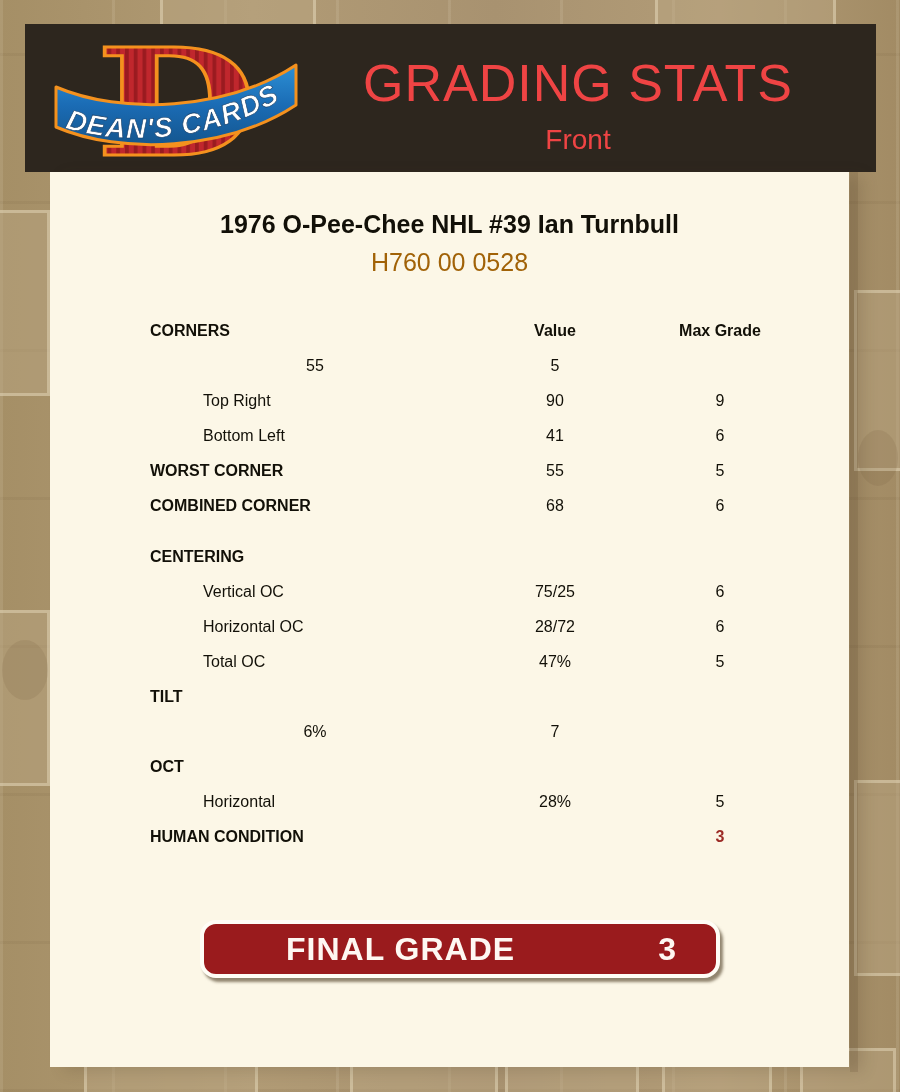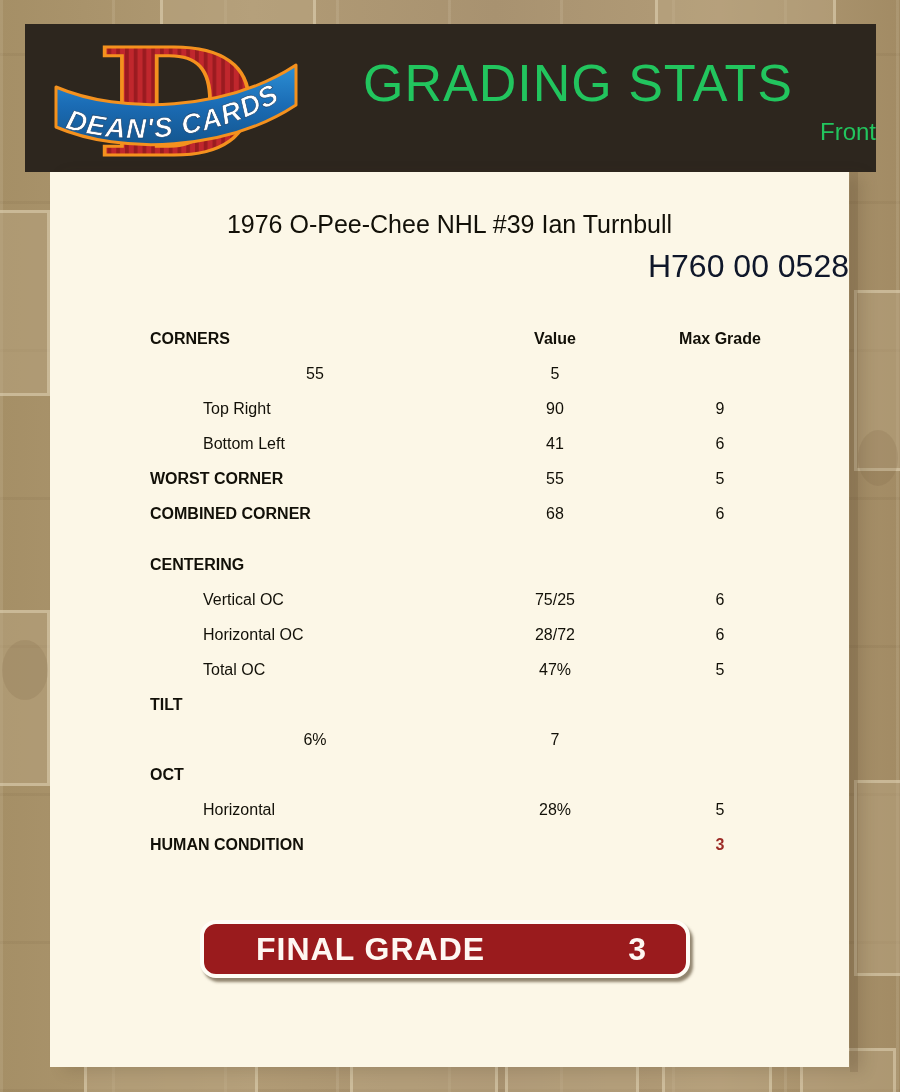--- a/index.html
+++ b/index.html
@@ -14,46 +14,46 @@
       repeating-linear-gradient(0deg, rgba(110,88,55,0.10) 0 3px, rgba(110,88,55,0) 3px 148px),
       linear-gradient(90deg,#a58f66 0%,#b19b75 28%,#a89270 55%,#b29c77 80%,#a28b64 100%);
   }
   .bgcard{position:absolute;background:rgba(186,166,130,0.45);border:3px solid rgba(242,232,206,0.40);}
   .bgblob{position:absolute;border-radius:50%;background:rgba(120,96,60,0.16);}
   .bgstrip{position:absolute;background:rgba(100,80,52,0.18);}
 
   
   .banner{position:absolute;left:25px;top:24px;width:851px;height:148px;background:var(--header-bg,#2d261e);}
   .logo{position:absolute;left:26px;top:3px;width:250px;height:142px;}
-  .titles{position:absolute;left:255px;right:0;top:30px;text-align:center;color:#22c55e;}
+  .titles{position:absolute;left:255px;right:0;top:30px;text-align:center;color:#ef4444;}
   .gtitle{font-size:52px;line-height:58px;letter-spacing:1px;}
-  .gsub{font-size:24px;line-height:40px;text-align:right;}
+  .gsub{font-size:28px;line-height:40px;margin-top:8px;}
 
   
   .panel{position:absolute;left:50px;top:172px;width:799px;height:895px;background:var(--panel-bg,#fcf7e7);
          box-shadow:14px 4px 14px rgba(70,55,35,0.18);}
-  .card-title{margin:38px 0 0 0;text-align:center;font-weight:normal;font-size:25px;color:#121008;}
-  .card-serial{margin-top:9px;text-align:right;font-size:32px;color:#0f172a;}
+  .card-title{margin:38px 0 0 0;text-align:center;font-weight:bold;font-size:25px;color:#121008;}
+  .card-serial{margin-top:9px;text-align:center;font-size:25px;color:#a16207;}
 
   
   .gtable{margin-top:36px;padding-left:100px;font-size:16px;color:#121008;}
   .trow{display:grid;grid-template-columns:330px 150px 180px;height:35px;line-height:35px;align-items:center;}
   .trow.gap{margin-top:16px;}
   .thead{font-weight:bold;}
   .c-val,.c-max{text-align:center;}
   .trow.indent .c-label{padding-left:53px;}
   .trow.bold .c-label{font-weight:bold;}
   .c-max.red{color:var(--condition-red,#9c2b26);font-weight:bold;}
 
   
   .final{position:absolute;left:150px;top:748px;width:482px;height:50px;
          background:var(--final-grade-red,#9a1b1d);
          border:4px solid #fffdf6;border-radius:16px;
          box-shadow:3px 4px 3px rgba(132,120,98,0.9);
-         display:flex;align-items:center;color:#fef8f2;font-weight:bold;font-size:32px;}
+         display:flex;align-items:center;color:#fef8f2;font-weight:bold;font-size:32px;padding-left:30px;}
   .final-label{margin-left:52px;letter-spacing:1px;}
   .final-value{margin-left:auto;margin-right:40px;}
 </style>
 </head>
 <body>
 
 <div class="page">
 
   <div class="bg">
     <div class="bgcard" style="left:160px;top:-40px;width:150px;height:62px"></div>

